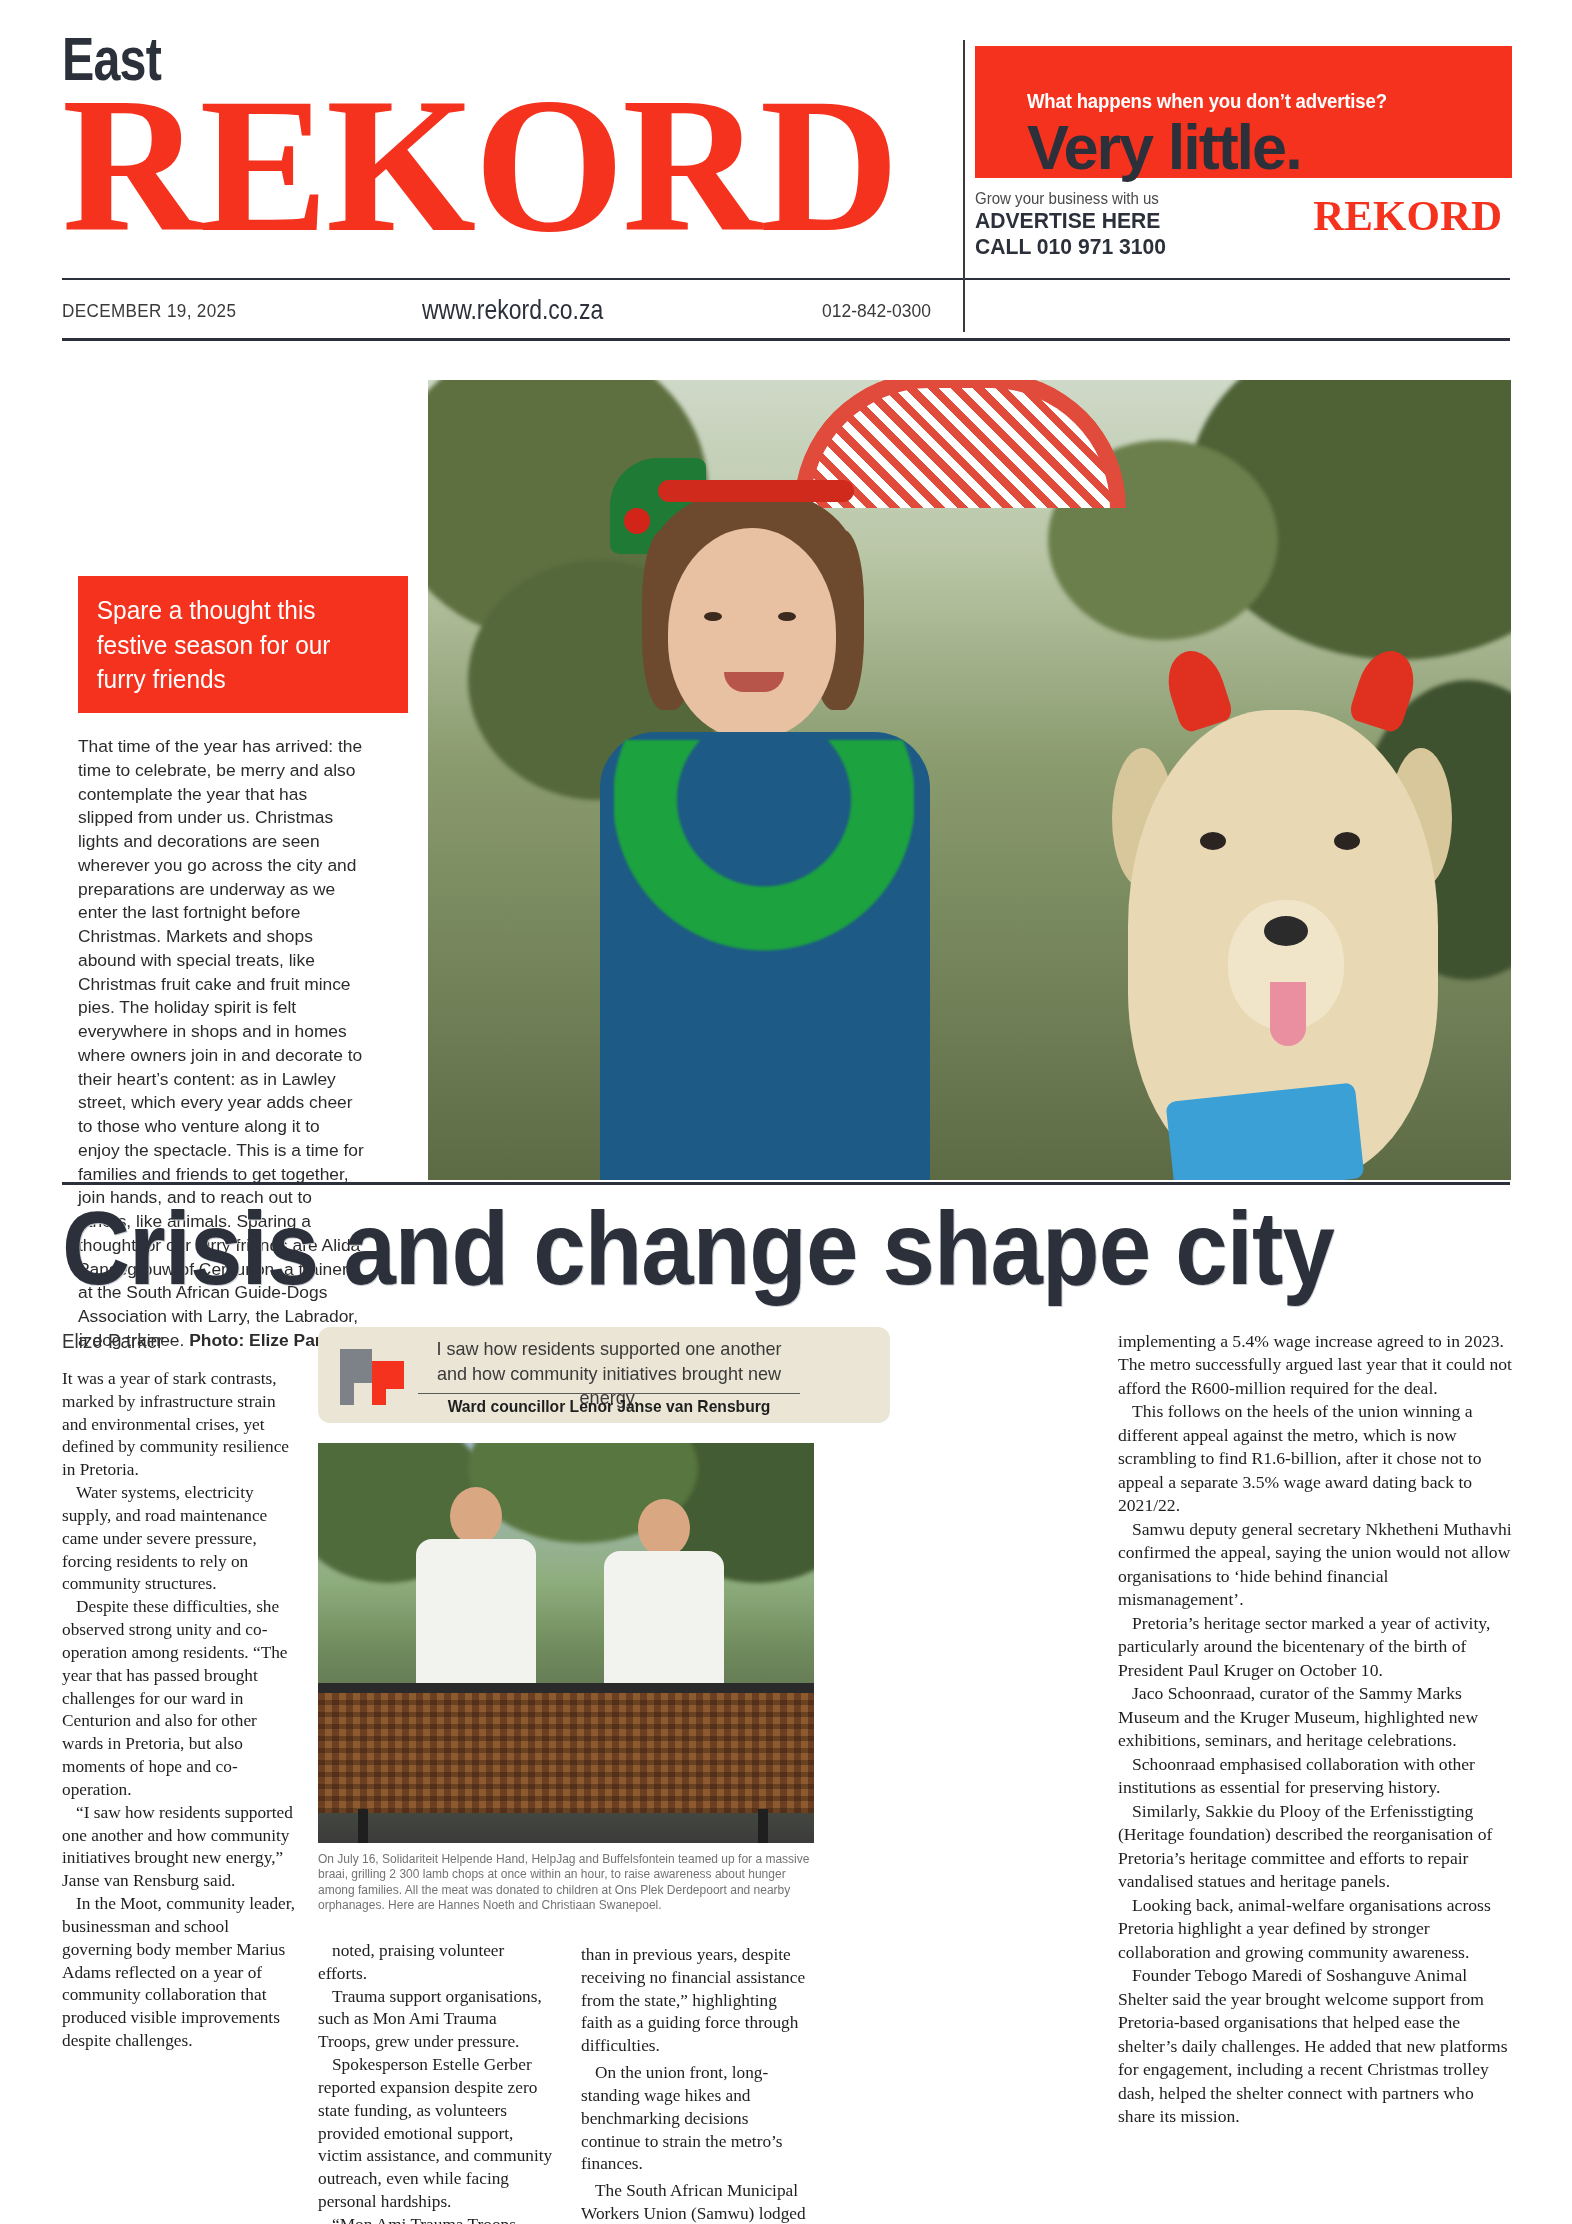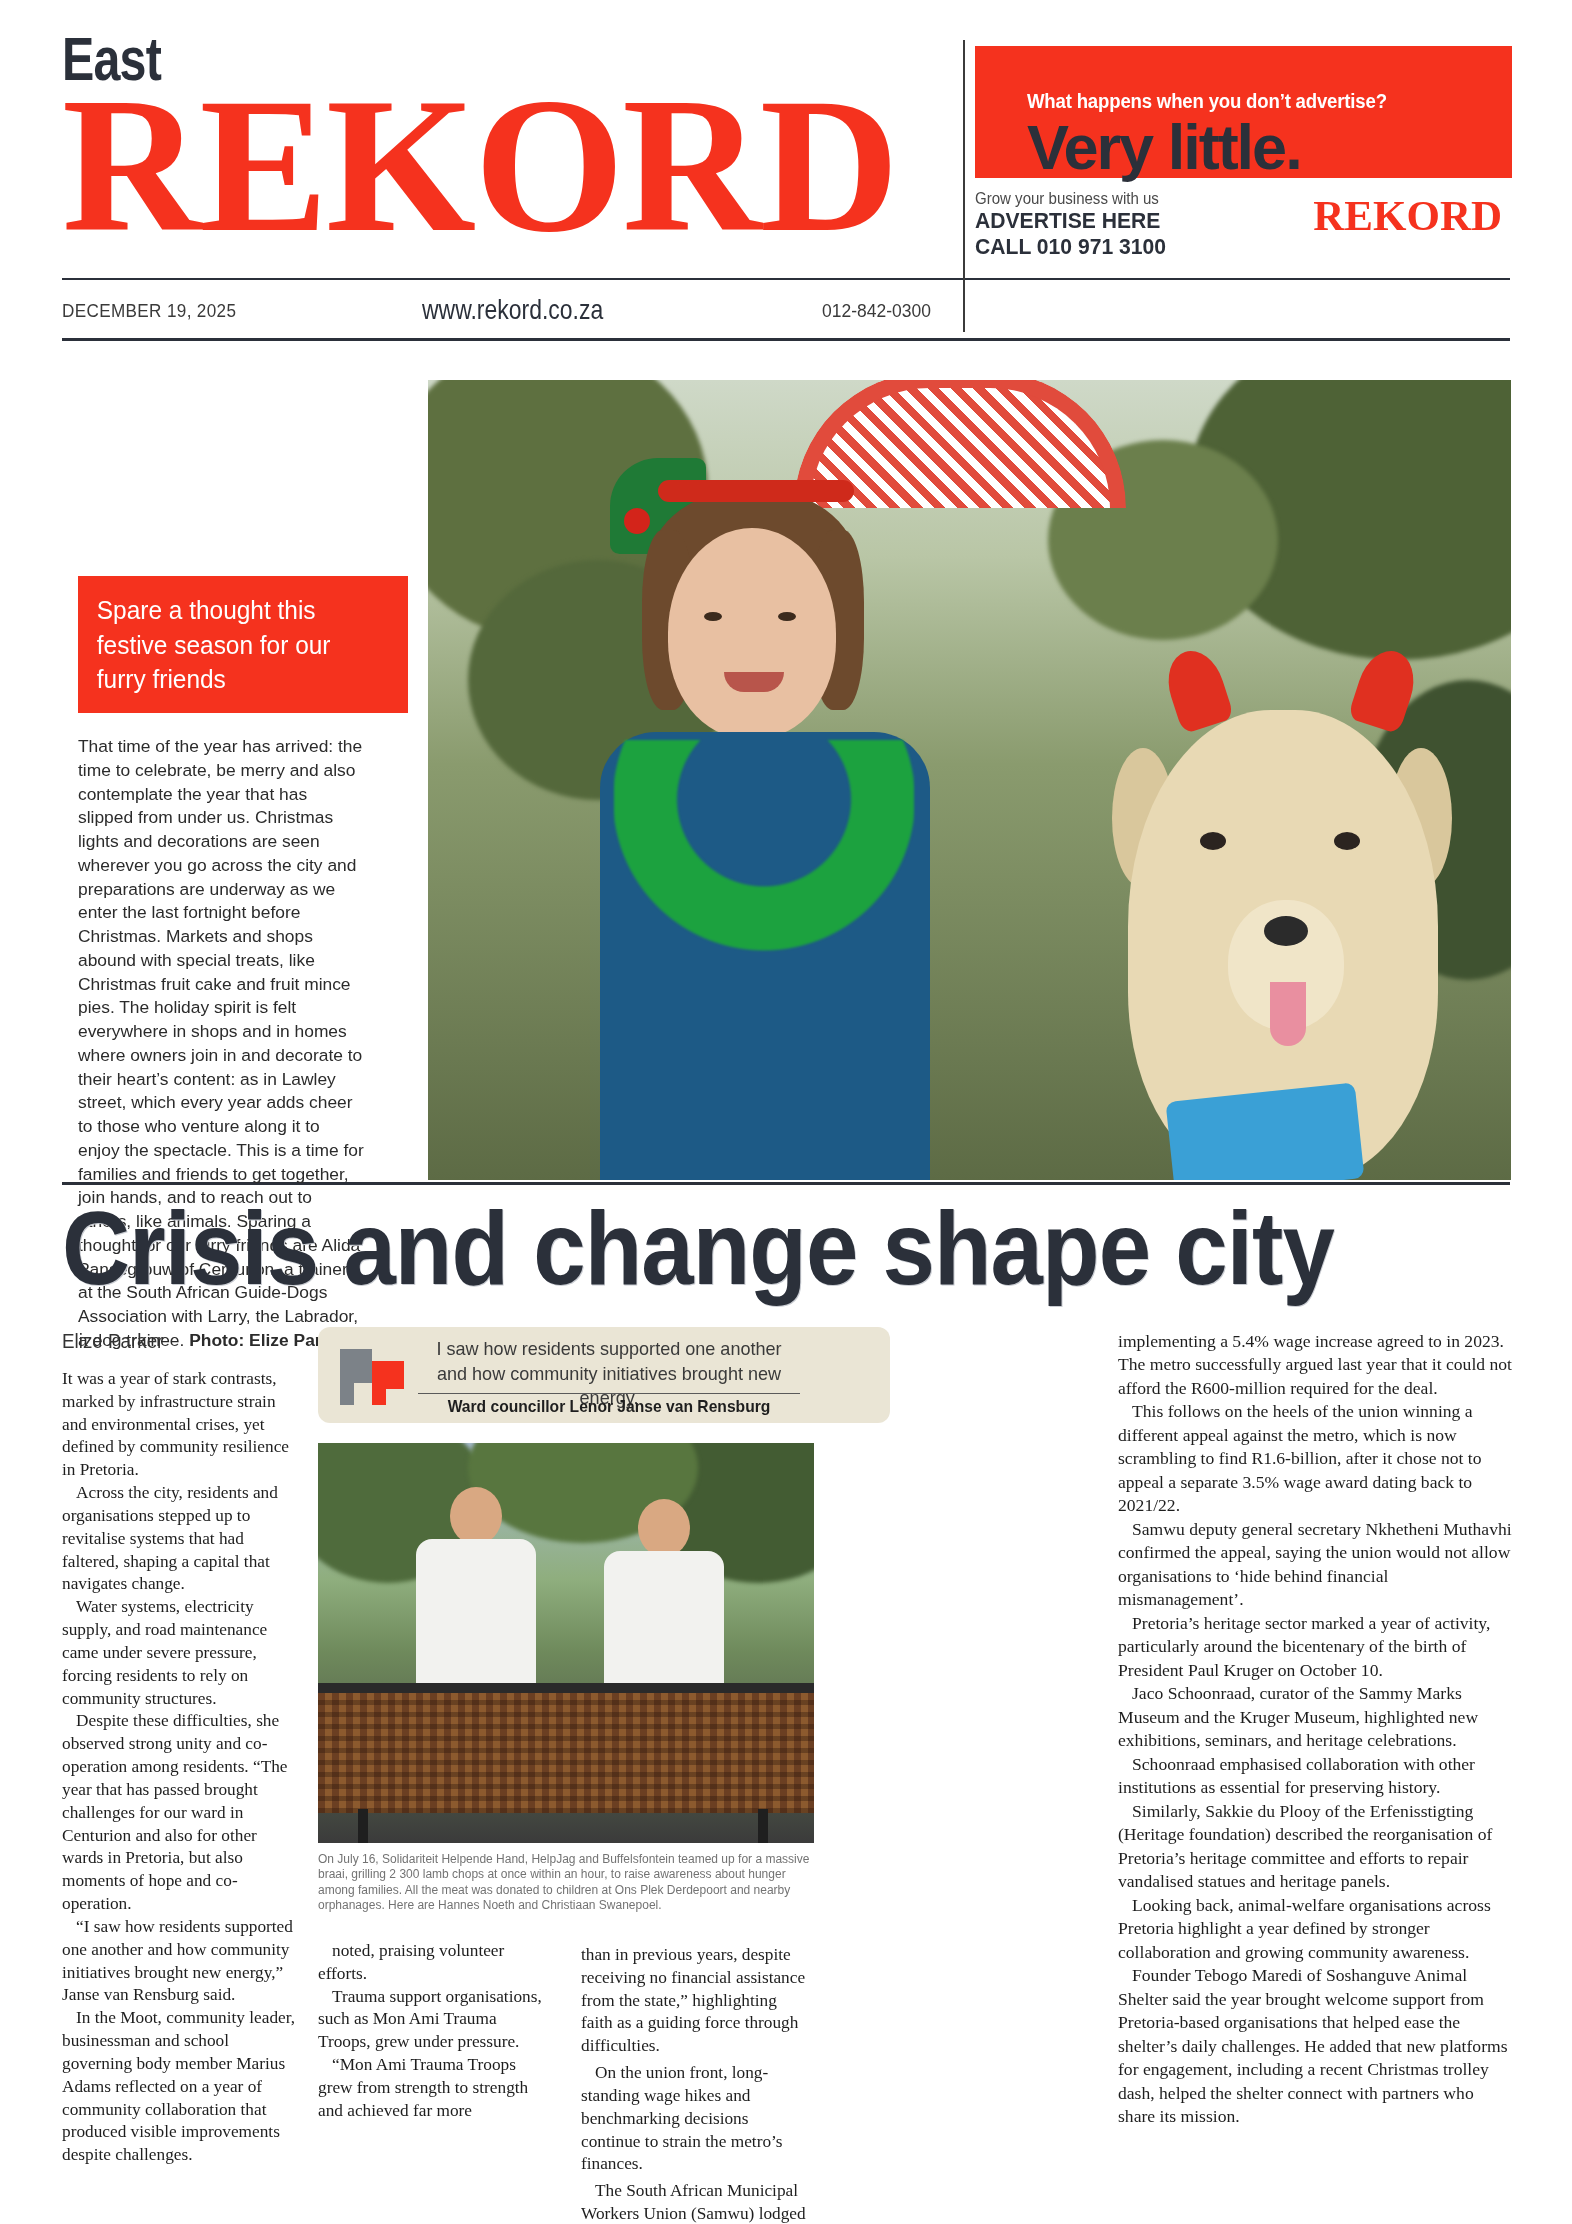--- a/index.html
+++ b/index.html
@@ -225,21 +225,20 @@
     <span>That time of the year has arrived: the time to celebrate, be merry and also contemplate the year that has slipped from under us. Christmas lights and decorations are seen wherever you go across the city and preparations are underway as we enter the last fortnight before Christmas. Markets and shops abound with special treats, like Christmas fruit cake and fruit mince pies. The holiday spirit is felt everywhere in shops and in homes where owners join in and decorate to their heart’s content: as in Lawley street, which every year adds cheer to those who venture along it to enjoy the spectacle. This is a time for families and friends to get together, join hands, and to reach out to others, like animals. Sparing a thought for our furry friends are Alida Pansegrouw of Centurion, a trainer at the South African Guide-Dogs Association with Larry, the Labrador, a dog trainee.</span>
     <b>Photo: Elize Parker</b>
   </div>
 
   <div class="bighead">Crisis and change shape city</div>
 
   <div class="byline">Elize Parker</div>
 
   <div class="colA">
       <p class="first">It was a year of stark contrasts, marked by infrastructure strain and environmental crises, yet defined by community resilience in Pretoria.</p>
-      <p>Across the city, residents and organisations stepped up to revitalise systems that had faltered, shaping a capital that navigates change.</p>
       <p>Water systems, electricity supply, and road maintenance came under severe pressure, forcing residents to rely on community structures.</p>
       <p>Despite these difficulties, she observed strong unity and co-operation among residents. “The year that has passed brought challenges for our ward in Centurion and also for other wards in Pretoria, but also moments of hope and co-operation.</p>
       <p>“I saw how residents supported one another and how community initiatives brought new energy,” Janse van Rensburg said.</p>
       <p>In the Moot, community leader, businessman and school governing body member Marius Adams reflected on a year of community collaboration that produced visible improvements despite challenges.</p>
     </div>
 
   <div class="pq">
     <div class="pq-mark">
       <div class="g"></div>
         <div class="r"></div>
@@ -264,20 +263,21 @@
     <div class="grill"></div>
     <div class="grill2"></div>
     <div class="grill-leg" style="left:40px;"></div>
     <div class="grill-leg" style="left:440px;"></div>
   </div>
   <div class="cap2">On July 16, Solidariteit Helpende Hand, HelpJag and Buffelsfontein teamed up for a massive braai, grilling 2 300 lamb chops at once within an hour, to raise awareness about hunger among families. All the meat was donated to children at Ons Plek Derdepoort and nearby orphanages. Here are Hannes Noeth and Christiaan Swanepoel.</div>
 
   <div class="colB">
       <p>noted, praising volunteer efforts.</p>
       <p>Trauma support organisations, such as Mon Ami Trauma Troops, grew under pressure.</p>
+      <p>Spokesperson Estelle Gerber reported expansion despite zero state funding, as volunteers provided emotional support, victim assistance, and community outreach, even while facing personal hardships.</p>
       <p>“Mon Ami Trauma Troops grew from strength to strength and achieved far more</p>
     </div>
   <div class="colC">
       <p class="first">than in previous years, despite receiving no financial assistance from the state,” highlighting faith as a guiding force through difficulties.</p>
       <p>On the union front, long-standing wage hikes and benchmarking decisions continue to strain the metro’s finances.</p>
       <p>The South African Municipal Workers Union (Samwu) lodged papers on December 1 with the labour appeals court to overturn a ruling that exempted the metro from</p>
     </div>
   <div class="colD">
       <p class="first">implementing a 5.4% wage increase agreed to in 2023. The metro successfully argued last year that it could not afford the R600-million required for the deal.</p>
       <p>This follows on the heels of the union winning a different appeal against the metro, which is now scrambling to find R1.6-billion, after it chose not to appeal a separate 3.5% wage award dating back to 2021/22.</p>

